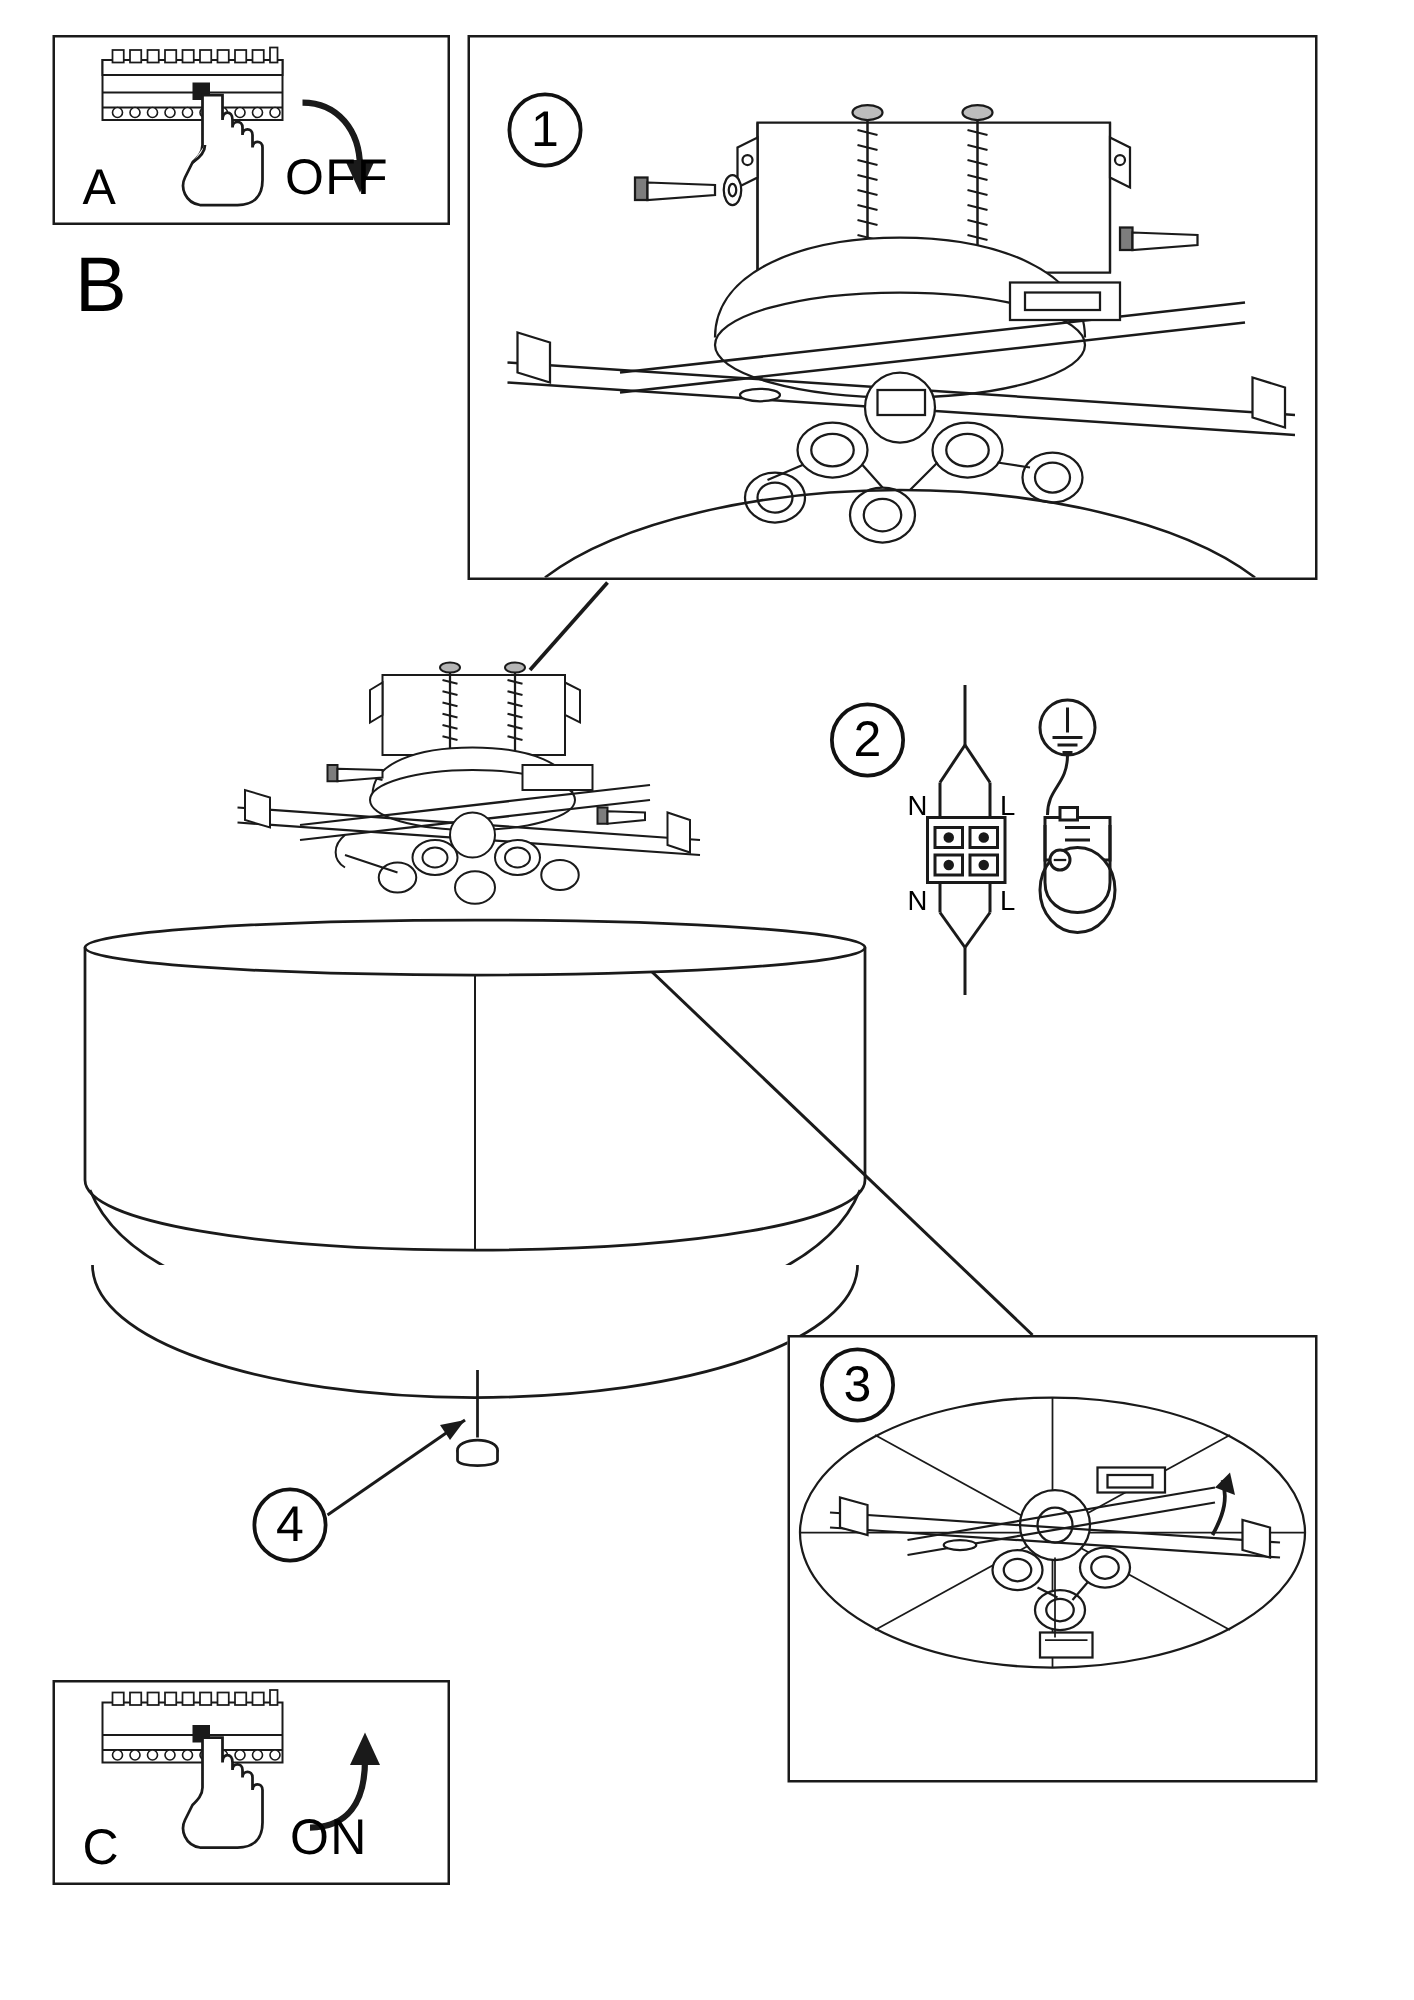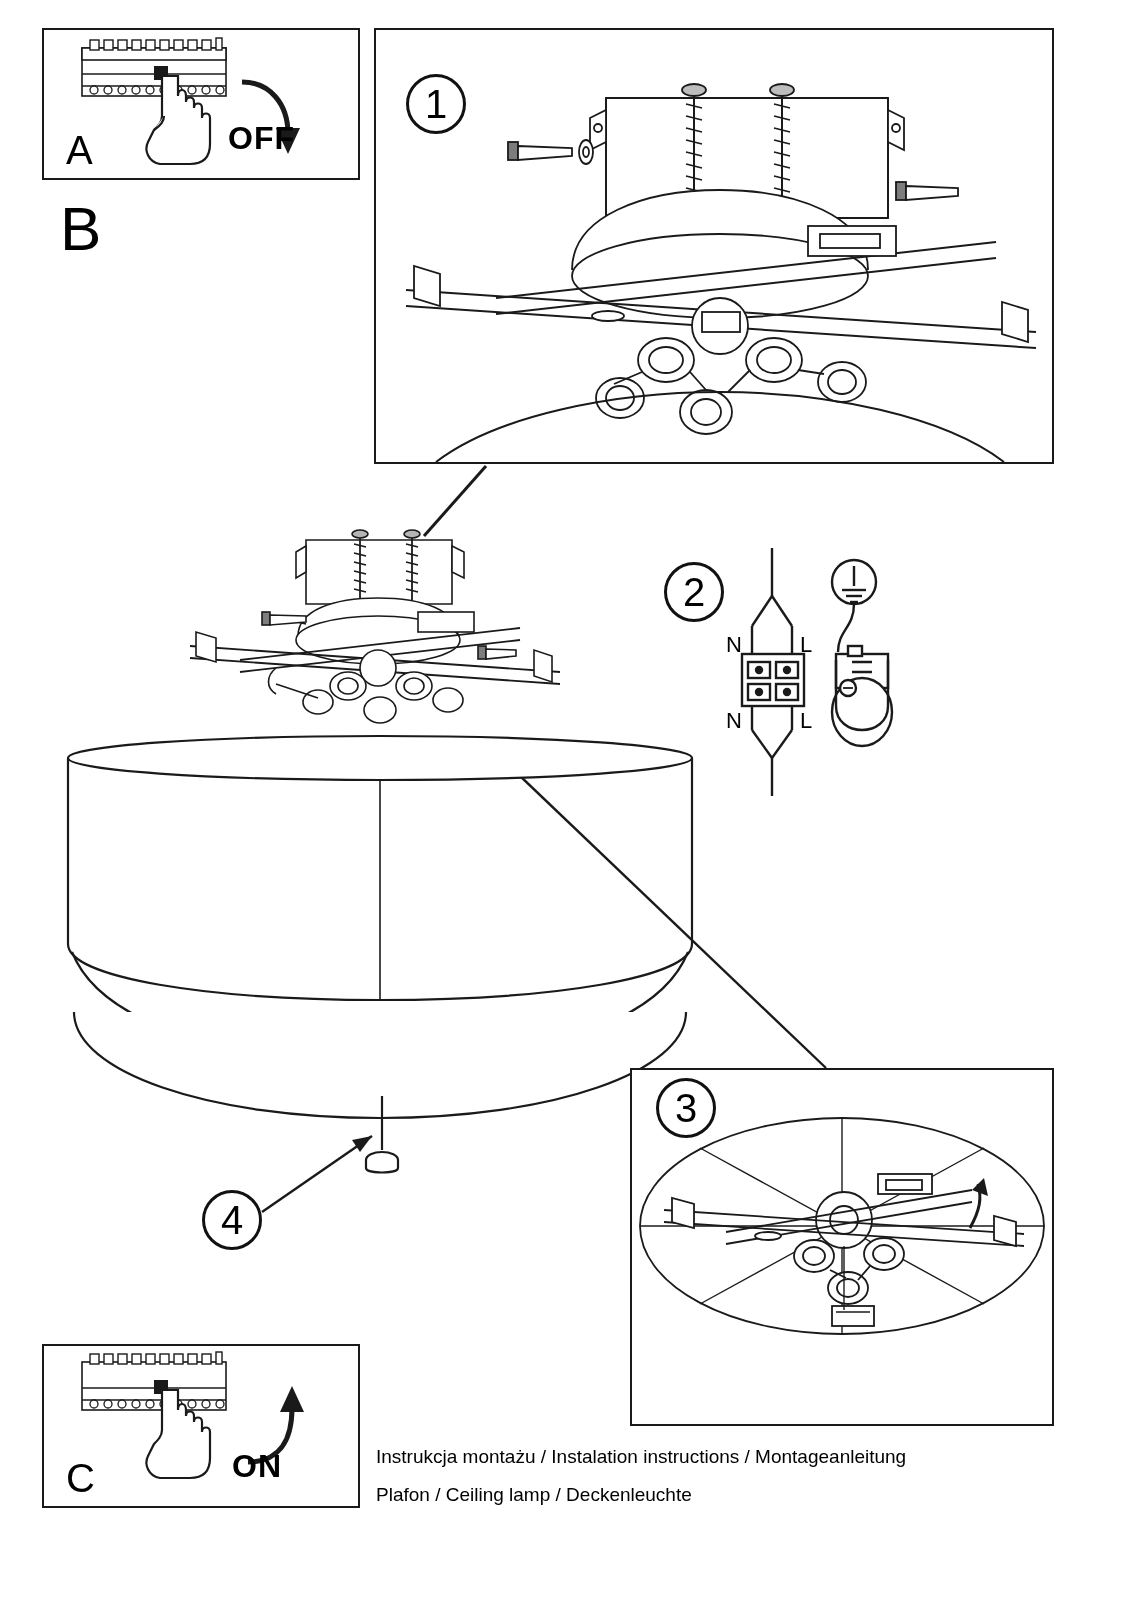--- a/index.html
+++ b/index.html
@@ -42,22 +42,22 @@
     font-size: 62px;
     line-height: 1;
   }
   .letter-small {
     position: absolute;
     font-size: 40px;
     line-height: 1;
   }
   .switch-word {
     position: absolute;
-    font-size: 32px;
-    font-weight: 700;
+    font-size: 40px;
+    font-weight: 400;
     letter-spacing: 1px;
   }
   .caption {
     position: absolute;
     font-size: 19px;
     line-height: 30px;
     white-space: pre;
   }
   .wire-label {
     position: absolute;
@@ -415,16 +415,14 @@
       </g>
       <g fill="none" stroke="#1a1a1a" stroke-width="5">
         <path d="M204 116 C234 116 248 96 248 62"></path>
       </g>
       <polygon points="236,66 260,66 248,40" fill="#1a1a1a"></polygon>
     </svg>
   </div>
   <div class="letter-small" style="left:66px; top:1458px;">C</div>
   <div class="switch-word" style="left:232px; top:1448px;">ON</div>
 
-  <div class="caption" style="left:376px; top:1442px;">Instrukcja montażu / Instalation instructions / Montageanleitung</div>
-  <div class="caption" style="left:376px; top:1480px;">Plafon / Ceiling lamp / Deckenleuchte</div>
 
 </div>
 
 </body></html>

